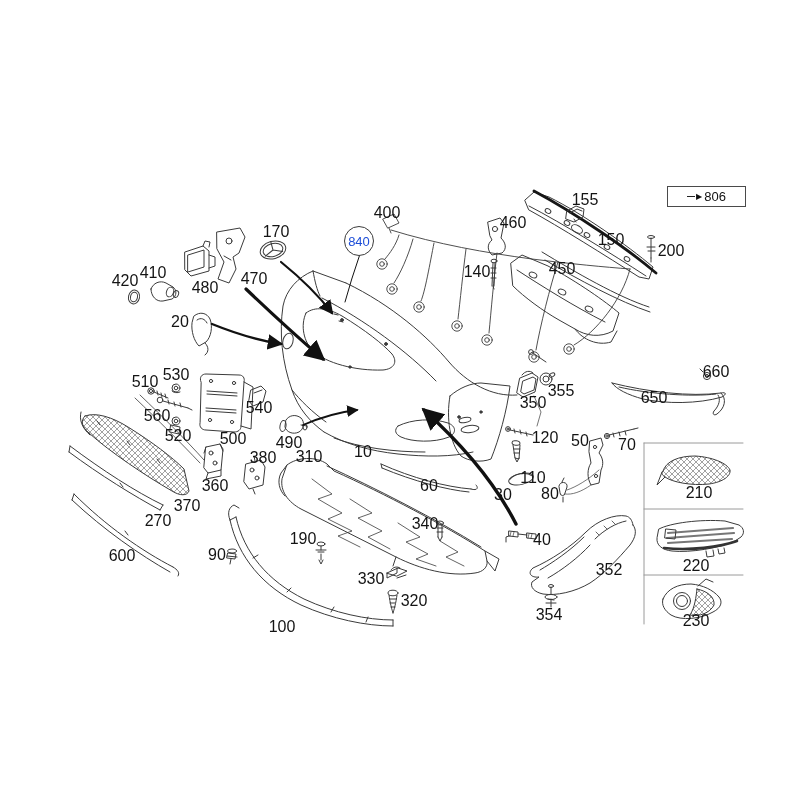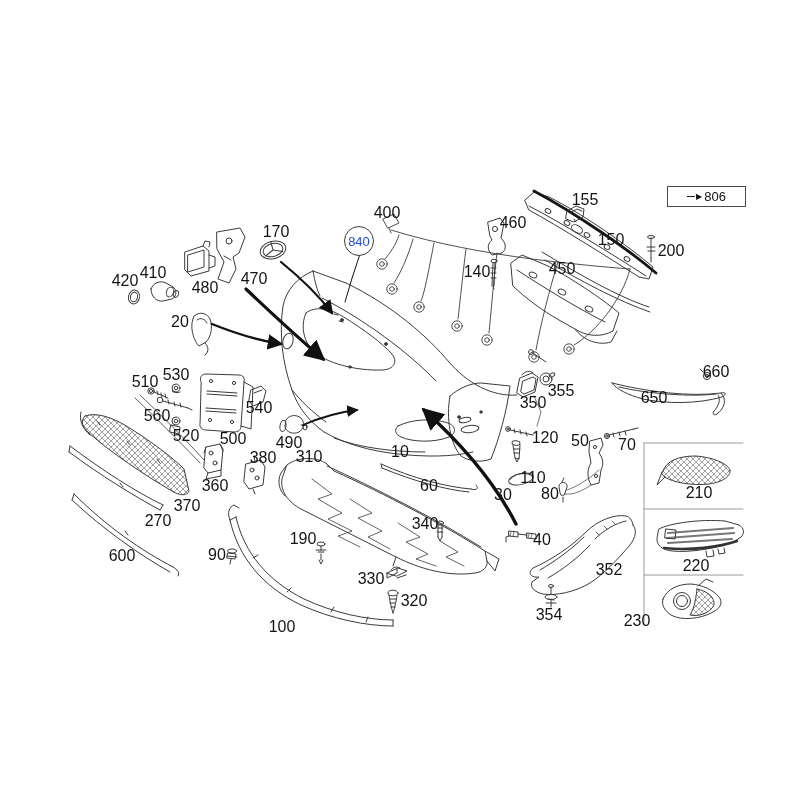--- a/index.html
+++ b/index.html
@@ -375,41 +375,41 @@
 
   <div class="ref-box">
     <span class="ref-line"></span>
     <span class="ref-arrow">▶</span>
     <span>806</span>
   </div>
 
   <div class="callout-840">840</div>
 
   <div class="labels">
-      <div class="part-label" style="left: 363px; top: 452px; margin-left: 37px;">10</div>
+      <div class="part-label" style="left: 363px; top: 452px;">10</div>
       <div class="part-label" style="left: 180px; top: 322px;">20</div>
       <div class="part-label" style="left: 503px; top: 495px;">30</div>
       <div class="part-label" style="left: 542px; top: 540px;">40</div>
       <div class="part-label" style="left: 580px; top: 441px;">50</div>
       <div class="part-label" style="left: 429px; top: 486px;">60</div>
       <div class="part-label" style="left: 627px; top: 445px;">70</div>
       <div class="part-label" style="left: 550px; top: 494px;">80</div>
       <div class="part-label" style="left: 217px; top: 555px;">90</div>
       <div class="part-label" style="left: 282px; top: 600px; margin-top: 27px;">100</div>
       <div class="part-label" style="left: 533px; top: 478px;">110</div>
       <div class="part-label" style="left: 545px; top: 438px;">120</div>
       <div class="part-label" style="left: 477px; top: 272px;">140</div>
       <div class="part-label" style="left: 611px; top: 240px;">150</div>
       <div class="part-label" style="left: 585px; top: 200px;">155</div>
       <div class="part-label" style="left: 276px; top: 232px;">170</div>
       <div class="part-label" style="left: 303px; top: 539px;">190</div>
       <div class="part-label" style="left: 671px; top: 251px;">200</div>
       <div class="part-label" style="left: 699px; top: 493px;">210</div>
       <div class="part-label" style="left: 696px; top: 566px;">220</div>
-      <div class="part-label" style="left: 637px; top: 621px; text-align: center;">230</div>
+      <div class="part-label" style="left: 696px; top: 621px; text-align: center;">230</div>
       <div class="part-label" style="left: 158px; top: 521px;">270</div>
       <div class="part-label" style="left: 309px; top: 457px;">310</div>
       <div class="part-label" style="left: 414px; top: 601px;">320</div>
       <div class="part-label" style="left: 371px; top: 579px;">330</div>
       <div class="part-label" style="left: 425px; top: 524px;">340</div>
       <div class="part-label" style="left: 533px; top: 403px;">350</div>
       <div class="part-label" style="left: 609px; top: 570px;">352</div>
       <div class="part-label" style="left: 549px; top: 615px;">354</div>
       <div class="part-label" style="left: 561px; top: 391px;">355</div>
       <div class="part-label" style="left: 215px; top: 486px;">360</div>
@@ -418,21 +418,21 @@
       <div class="part-label" style="left: 387px; top: 213px;">400</div>
       <div class="part-label" style="left: 153px; top: 273px;">410</div>
       <div class="part-label" style="left: 125px; top: 281px;">420</div>
       <div class="part-label" style="left: 562px; top: 269px;">450</div>
       <div class="part-label" style="left: 513px; top: 223px;">460</div>
       <div class="part-label" style="left: 254px; top: 279px;">470</div>
       <div class="part-label" style="left: 205px; top: 288px;">480</div>
       <div class="part-label" style="left: 289px; top: 443px;">490</div>
       <div class="part-label" style="left: 233px; top: 439px;">500</div>
       <div class="part-label" style="left: 145px; top: 382px;">510</div>
-      <div class="part-label" style="left: 186px; top: 436px;">520</div>
+      <div class="part-label" style="left: 178px; top: 436px;">520</div>
       <div class="part-label" style="left: 176px; top: 375px;">530</div>
       <div class="part-label" style="left: 259px; top: 408px;">540</div>
       <div class="part-label" style="left: 157px; top: 416px;">560</div>
       <div class="part-label" style="left: 122px; top: 556px;">600</div>
       <div class="part-label" style="left: 654px; top: 398px;">650</div>
       <div class="part-label" style="left: 716px; top: 372px;">660</div>
     </div>
 
 </div>
 

